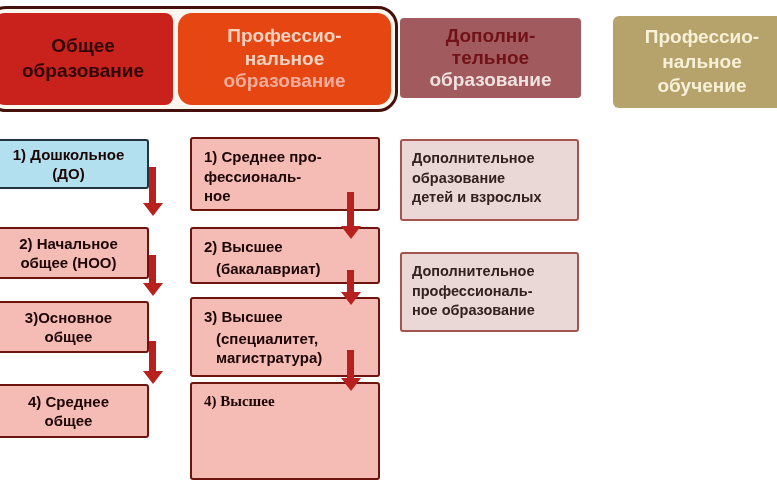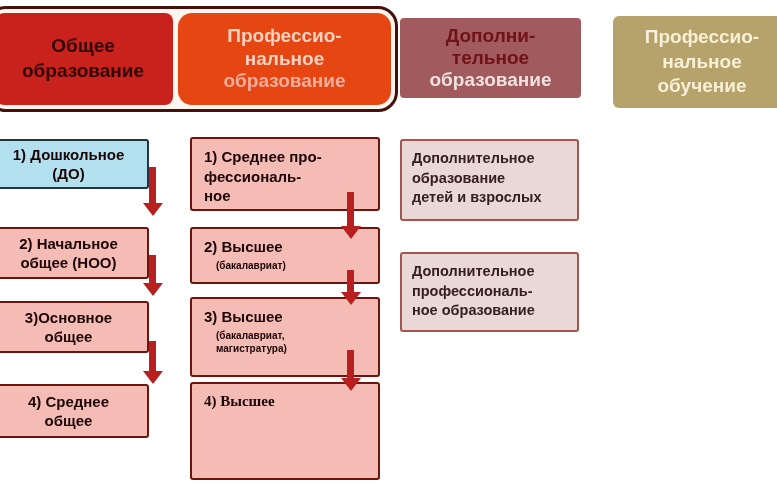--- a/index.html
+++ b/index.html
@@ -52,21 +52,21 @@
   .c1 {
     left: -12px; width: 161px; font-size: 15px;
     display: flex; align-items: center; justify-content: center;
     text-align: center; line-height: 1.3;
   }
   .c1.blue { background: var(--box-blue-bg); border-color: #233640; }
   .c2 {
     left: 190px; width: 190px; font-size: 15px; line-height: 1.3;
     padding: 8px 6px 6px 12px;
   }
-  .c2 .sub { font-size: 10px; font-weight: 600; margin-left: 12px; margin-top: 2px; }
+  .c2 .sub { font-size: 15px; font-weight: 600; margin-left: 12px; margin-top: 2px; }
   .c3 {
     left: 400px; width: 179px; background: var(--box-light-bg);
     border: 2px solid #a5544f; color: #33201f; font-weight: 600;
     font-size: 14.5px; padding: 8px 10px; line-height: 1.35;
   }
 
   
   .arrow { position: absolute; width: 7px; background: var(--arrow-color); z-index: 5; }
   .arrow::after {
     content: ""; position: absolute; left: -6px; top: 100%;
@@ -118,21 +118,21 @@
 фессиональ-
 ное</div>
     <div class="sub pre"></div>
   </div>
   <div class="box c2" style="top:227px;height:57px;">
     <div class="pre">2) Высшее</div>
     <div class="sub pre">(бакалавриат)</div>
   </div>
   <div class="box c2" style="top:297px;height:80px;">
     <div class="pre">3) Высшее</div>
-    <div class="sub pre">(бакалавриат,
+    <div class="sub pre">(специалитет,
 магистратура)</div>
   </div>
   <div class="box c2" style="top:382px;height:98px;font-family:Liberation Serif, serif;">
     <div class="pre">4) Высшее</div>
   </div>
 
   <div class="arrow" style="left:347px;top:192px;height:34px;"></div>
   <div class="arrow" style="left:347px;top:270px;height:22px;"></div>
   <div class="arrow" style="left:347px;top:350px;height:28px;"></div>
 

